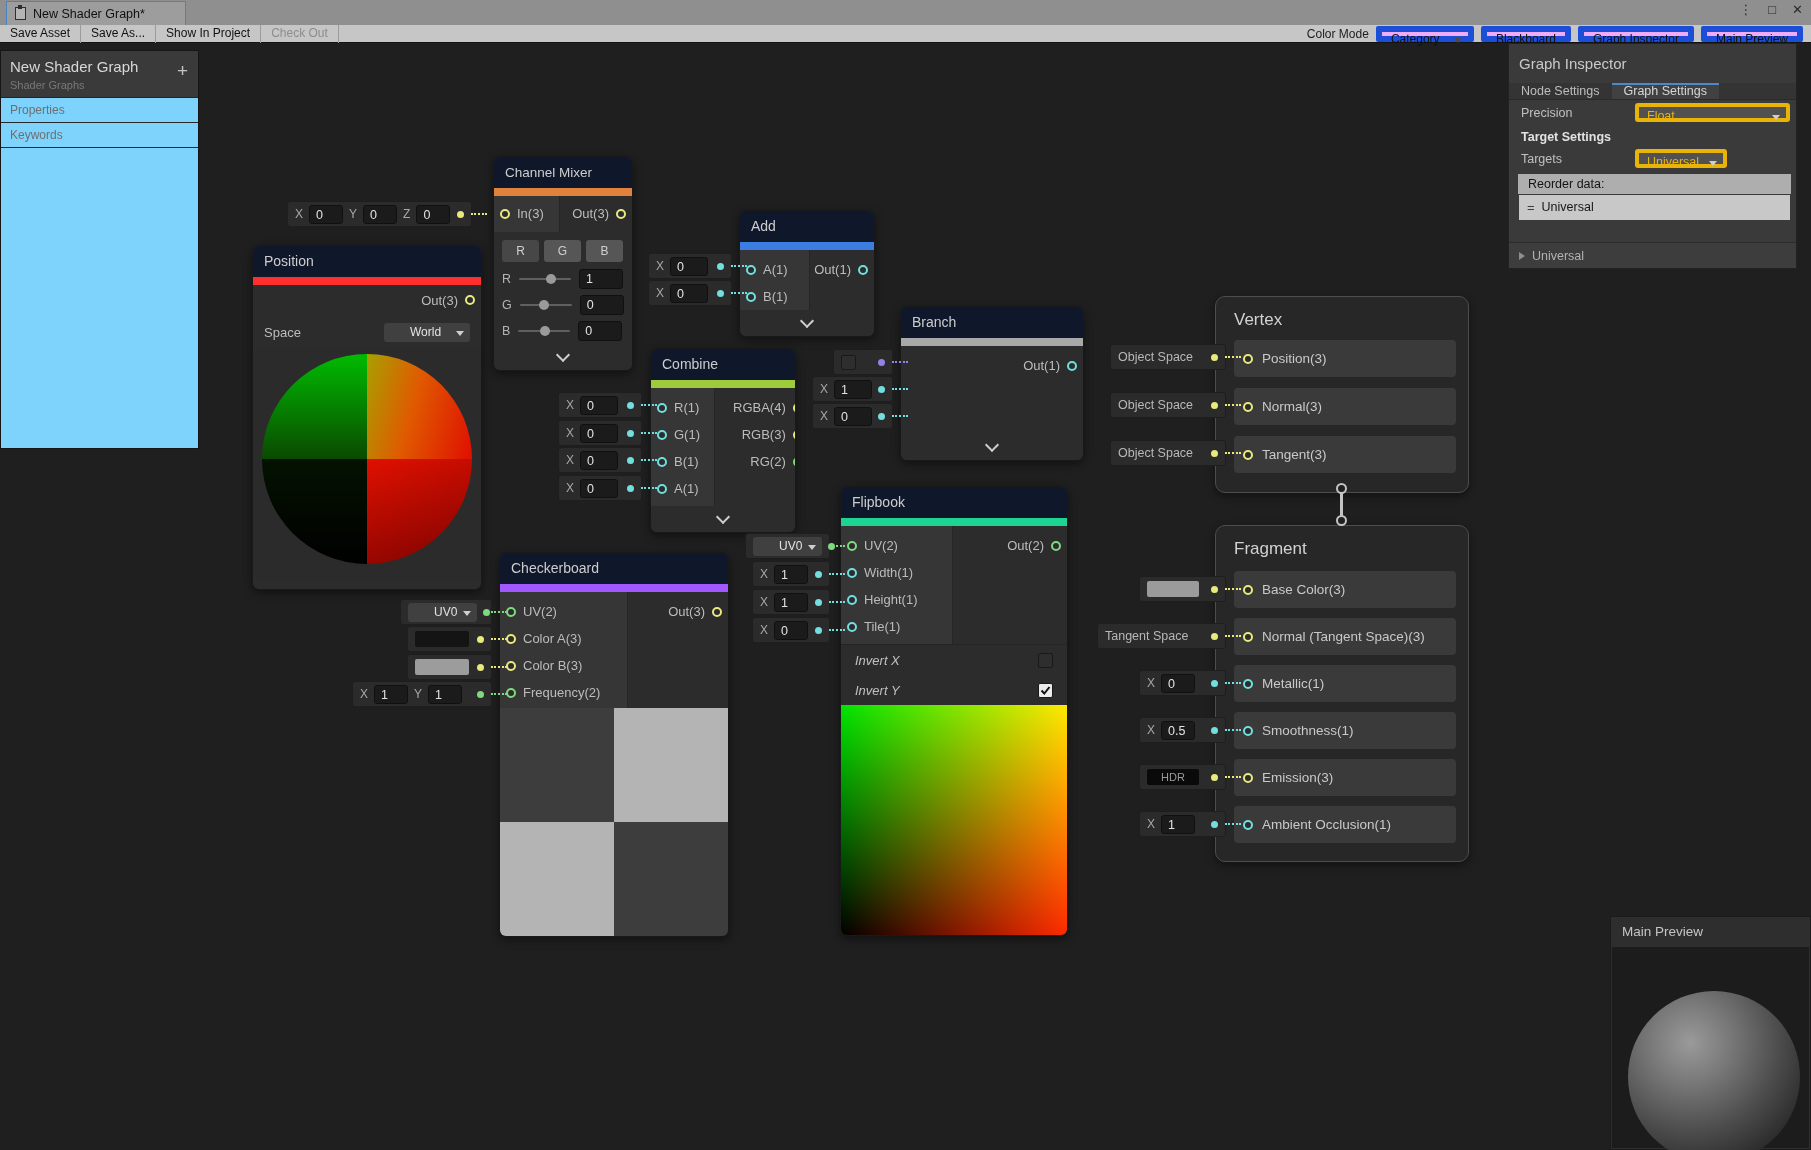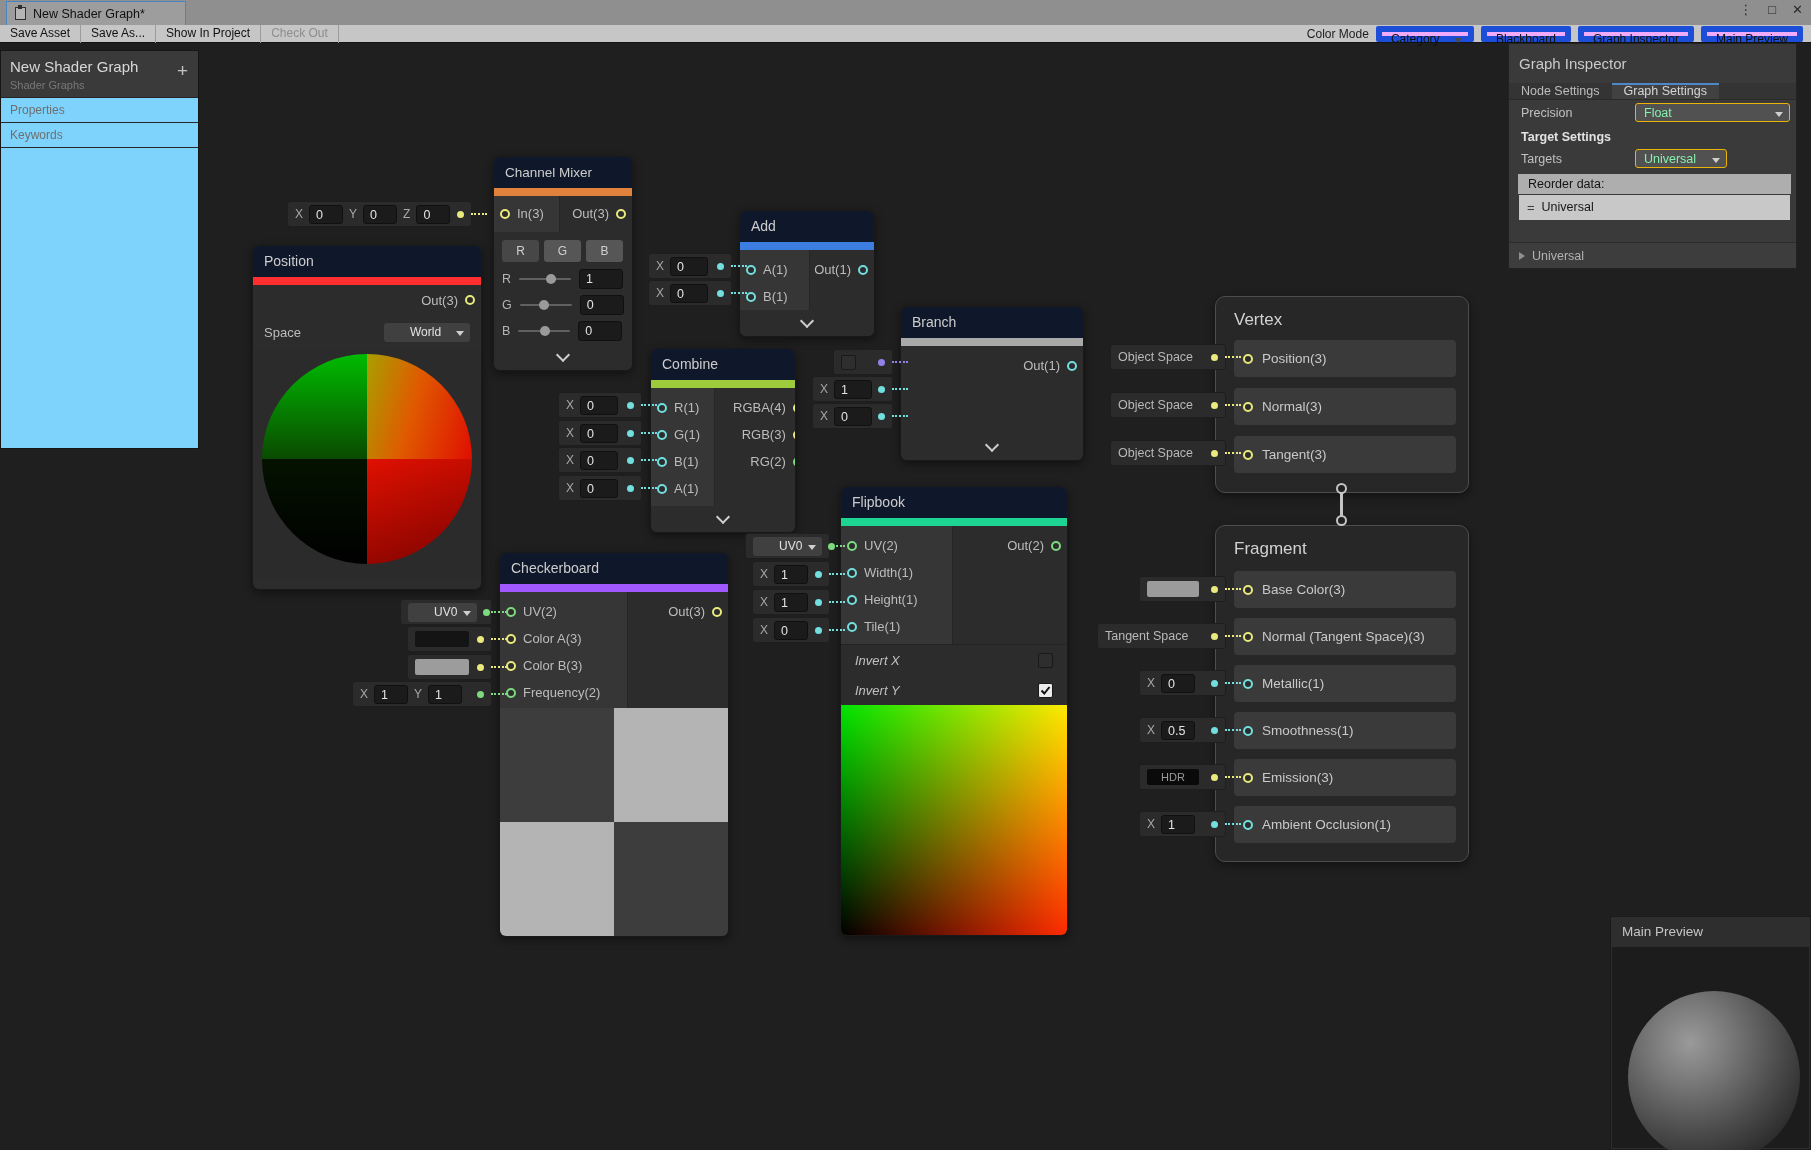--- a/index.html
+++ b/index.html
@@ -124,22 +124,22 @@
   .edge-dot { position:absolute; width:11px; height:11px; border:2px solid #c4c4c4; border-radius:50%; background:#202020; z-index:4; }
 
   
   .gi { position:absolute; left:1508px; top:43px; width:289px; height:226px; background:#3a3a3a;
         border:1px solid #222; z-index:6; font-size:12.5px; }
   .gi-title { position:absolute; left:10px; top:11px; font-size:15px; color:#cacaca; }
   .gi-tabs { position:absolute; left:0; top:39px; width:100%; height:17px; display:flex; background:#343434; border-bottom:1px solid #2a2a2a; }
   .gi-tab { padding:0 12px; line-height:16px; color:#bdbdbd; }
   .gi-tab.active { background:#414141; box-shadow:inset 0 2px 0 #4f87c7; color:#d6d6d6; }
   .gi-row { position:absolute; left:12px; color:#c0c0c0; }
-  .gi-dd { position:absolute; background:#515151; border:1px solid #eab308; border-radius:3px; height:19px;
-           line-height:18px; color:#86efac; padding:0 20px 0 8px; }
+  .gi-dd { position:absolute; background:#515151; border:4px solid #eab308; border-radius:3px; height:19px;
+           line-height:18px; color:#eab308; padding:0 20px 0 8px; }
   .gi-bold { font-weight:bold; color:#e2e2e2; }
   .reorder-head { position:absolute; left:9px; top:130px; width:273px; height:20px; background:#aeaeae;
                   color:#141414; line-height:20px; padding-left:10px; }
   .reorder-item { position:absolute; left:10px; top:151px; width:271px; height:25px; background:#c8c8c8;
                   color:#161616; line-height:25px; padding-left:8px; display:flex; align-items:center; gap:8px; }
   .handle { color:#3c3c3c; font-size:13px; letter-spacing:-1px; }
   .gi-foldout { position:absolute; left:0; top:198px; width:100%; height:26px; background:#3d3d3d; border-top:1px solid #2b2b2b;
                 display:flex; align-items:center; gap:7px; padding-left:10px; color:#b2b2b2; }
   .tri { width:0; height:0; border-left:6px solid #8f8f8f; border-top:4px solid transparent; border-bottom:4px solid transparent; }
 

